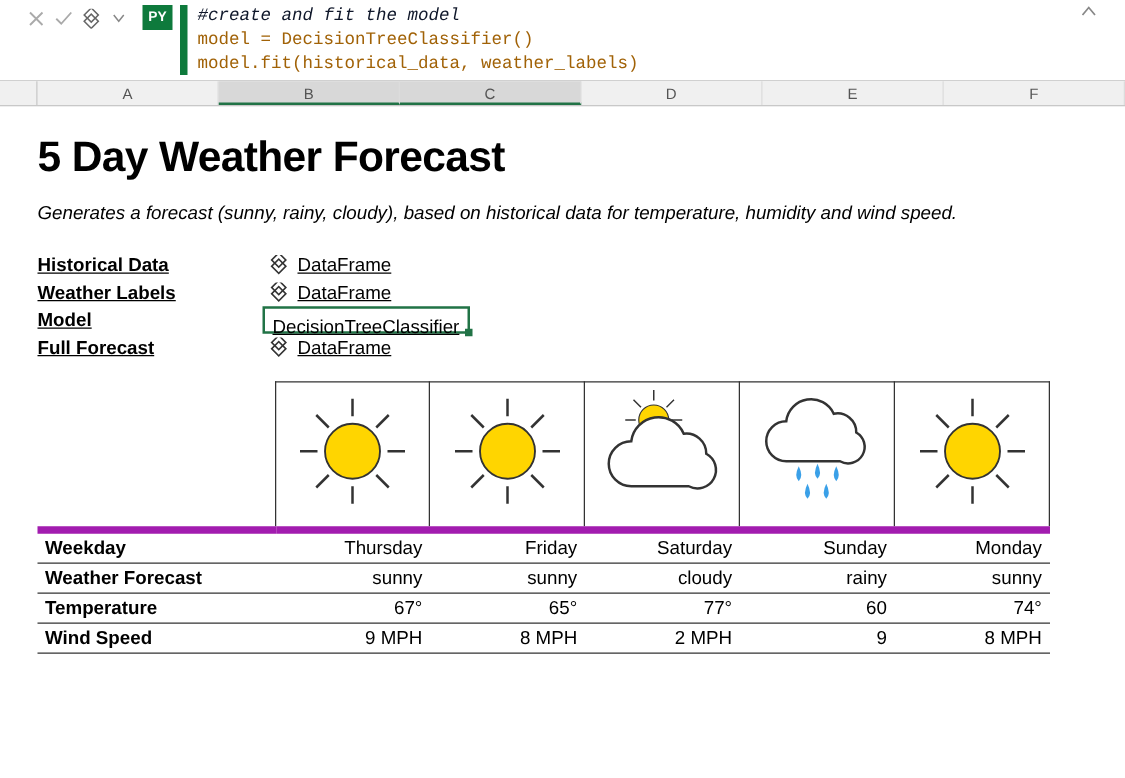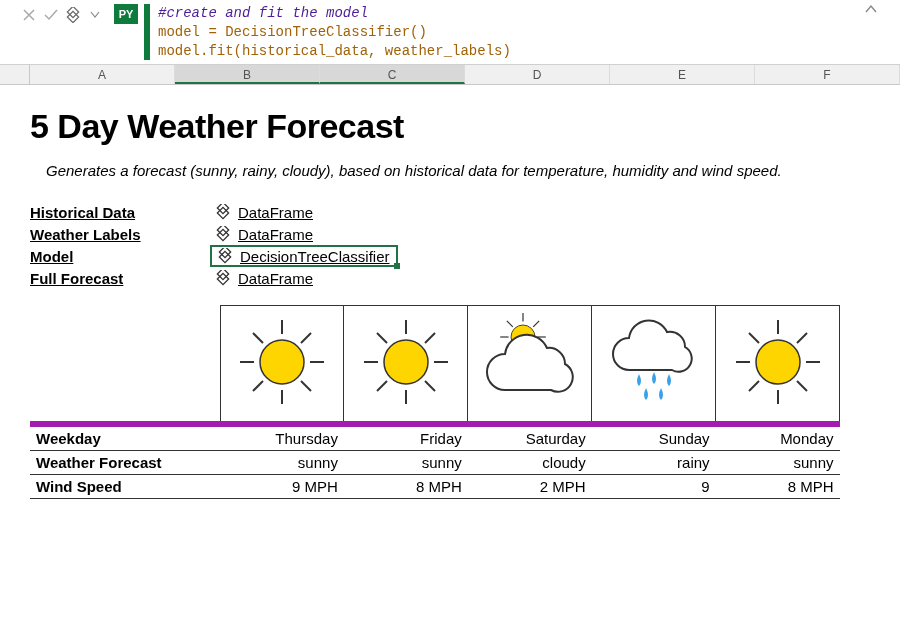--- a/index.html
+++ b/index.html
@@ -57,21 +57,21 @@
   }
   .code-area {
     flex: 1;
     font-family: Consolas, "Courier New", monospace;
     font-size: 14px;
     line-height: 19px;
     white-space: pre;
     color: #222;
     padding-top: 2px;
   }
-  .code-comment { color: #4c1d95; font-style: italic; }
+  .code-comment { color: #0f172a; font-style: italic; }
   .code-plain { color: #a16207; }
   .expand-caret {
     width: 18px;
     display: flex;
     align-items: flex-start;
     justify-content: center;
     color: #888;
     padding-top: 2px;
   }
   .column-headers {
@@ -96,21 +96,20 @@
   .title {
     font-size: 34px;
     font-weight: 700;
     margin: 12px 0 16px 0;
     letter-spacing: -0.5px;
   }
   .subtitle {
     font-style: italic;
     font-size: 15px;
     margin-bottom: 22px;
-    margin-left: 16px;
   }
   .datarow {
     display: flex;
     align-items: center;
     height: 22px;
     font-size: 15px;
     text-decoration: underline;
   }
   .datarow .label {
     width: 180px;
@@ -118,20 +117,21 @@
   }
   .datarow .value {
     display: flex;
     align-items: center;
     gap: 6px;
     padding: 0 6px;
   }
   .datarow.selected .value {
     border: 2px solid #217346;
     height: 22px;
+    flex-direction: column;
   }
   .sel-handle {
     position: relative;
     justify-content: space-between;
   }
   .datarow.selected .sel-handle::after {
     content: "";
     position: absolute;
     right: -4px;
     bottom: -4px;
@@ -301,20 +301,28 @@
           <td>Sunday</td>
           <td>Monday</td>
         </tr>
         <tr class="data-row">
           <td class="label-col">Weather Forecast</td>
           <td>sunny</td>
           <td>sunny</td>
           <td>cloudy</td>
           <td>rainy</td>
           <td>sunny</td>
+        </tr>
+        <tr class="data-row">
+          <td class="label-col">Temperature</td>
+          <td>67°</td>
+          <td>65°</td>
+          <td>77°</td>
+          <td>60</td>
+          <td>74°</td>
         </tr>
         <tr class="data-row">
           <td class="label-col">Wind Speed</td>
           <td>9 MPH</td>
           <td>8 MPH</td>
           <td>2 MPH</td>
           <td>9</td>
           <td>8 MPH</td>
         </tr>
       </tbody>

